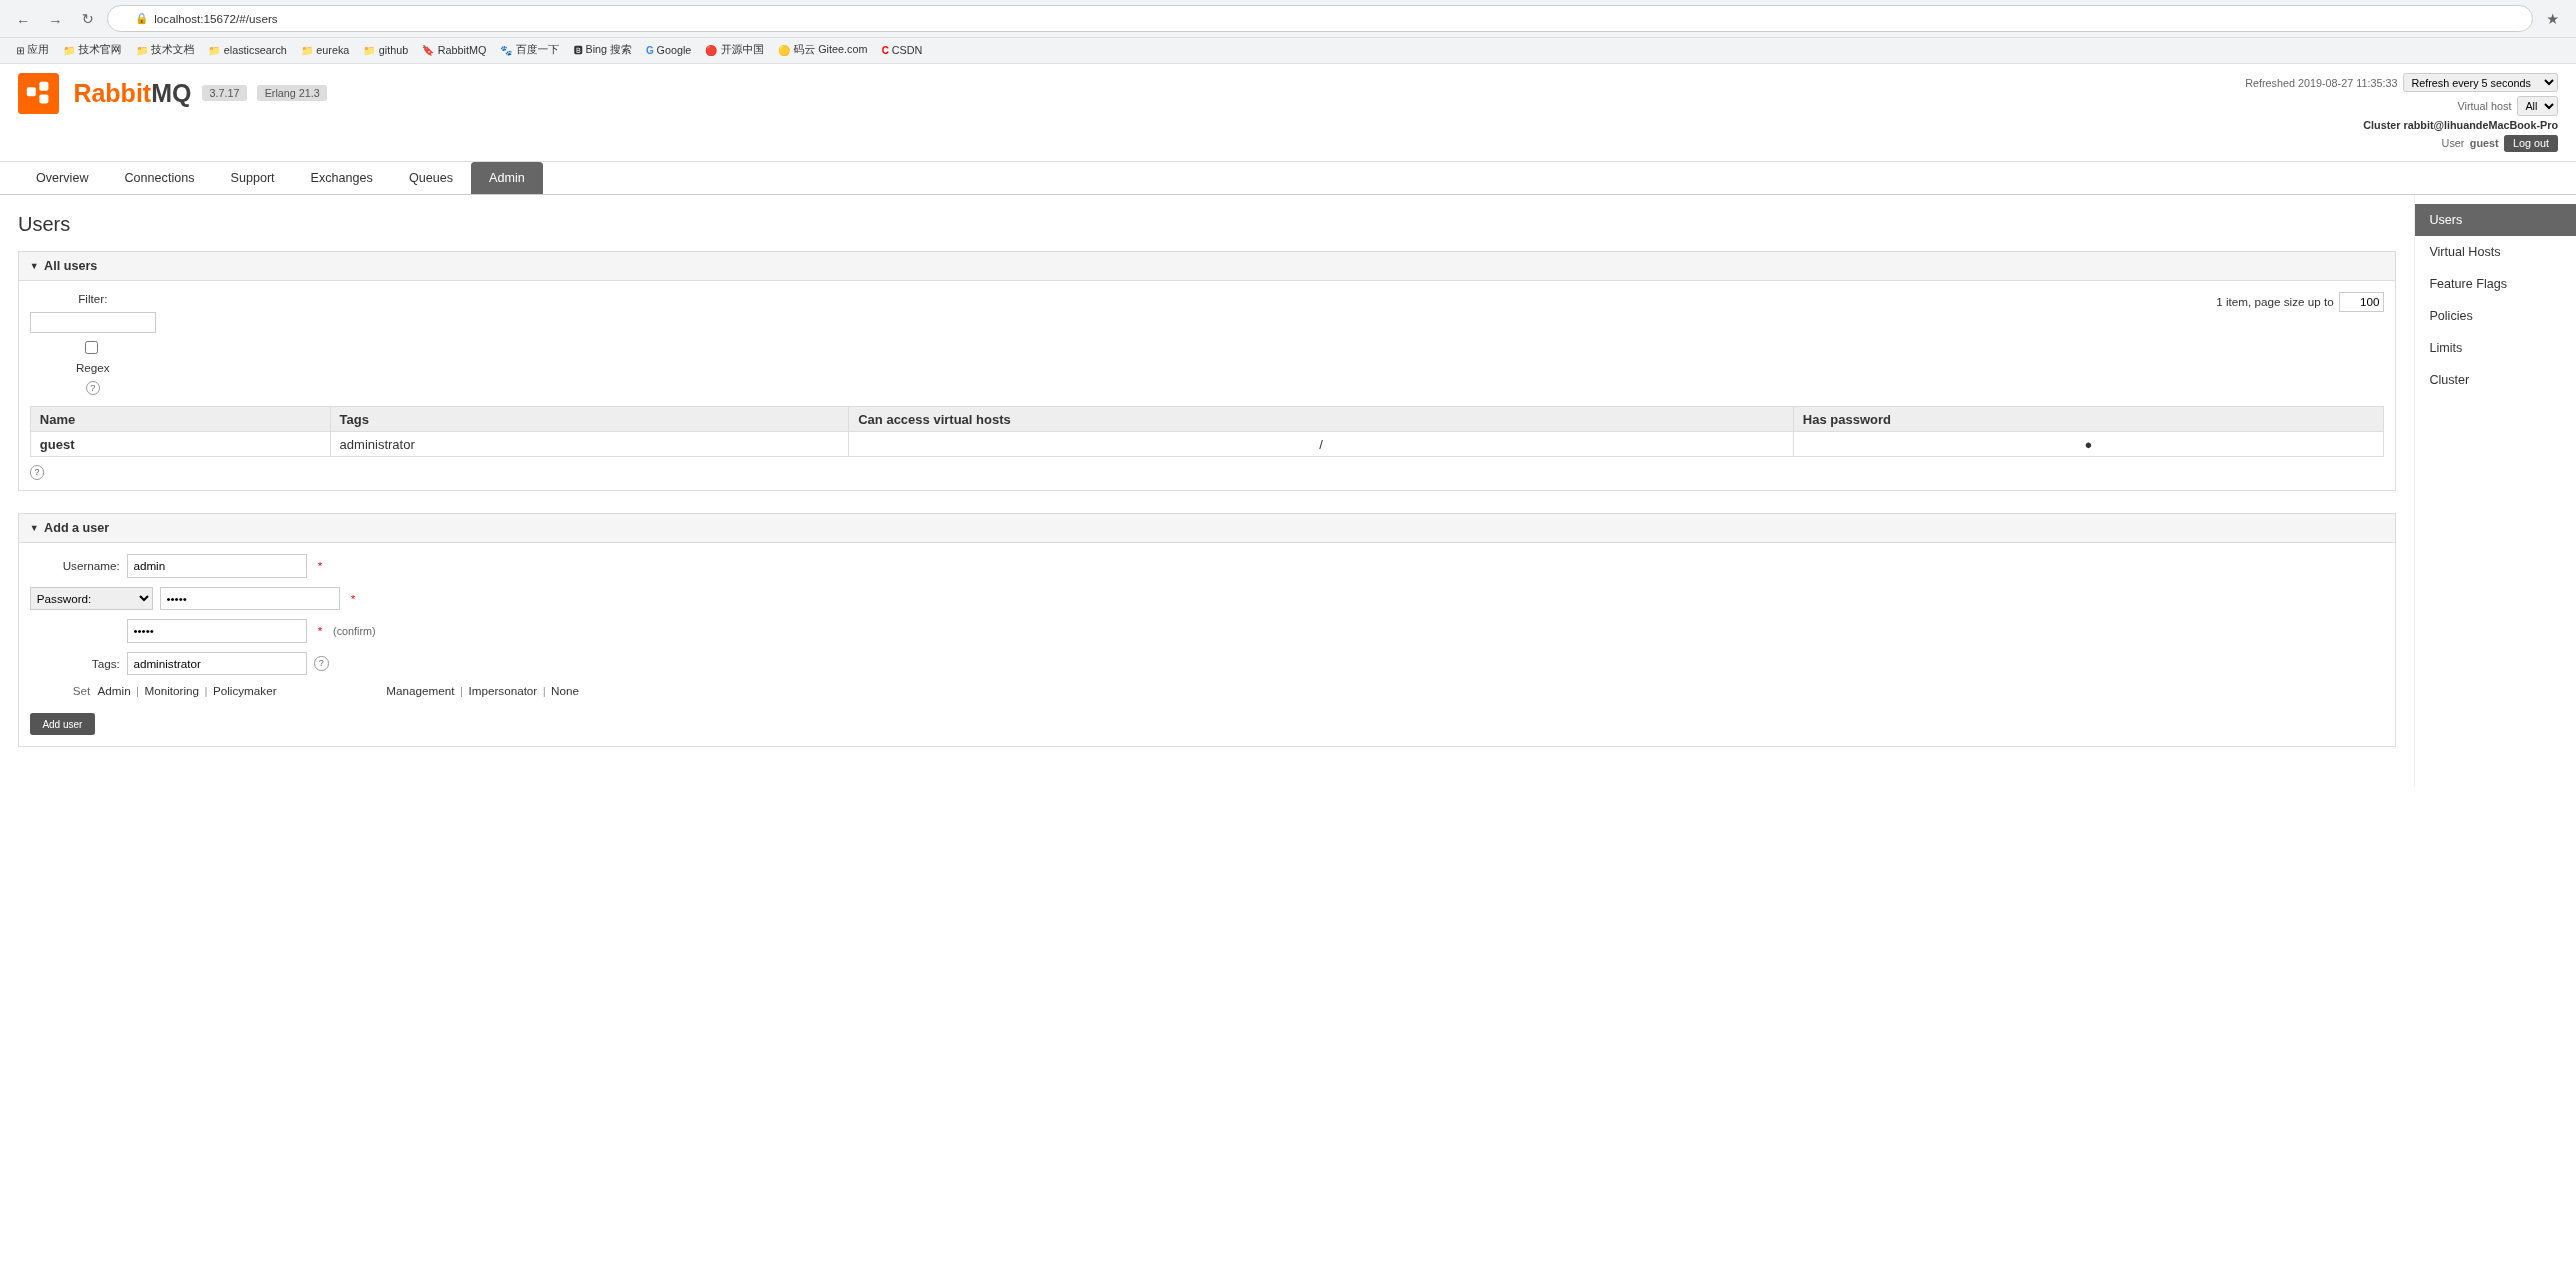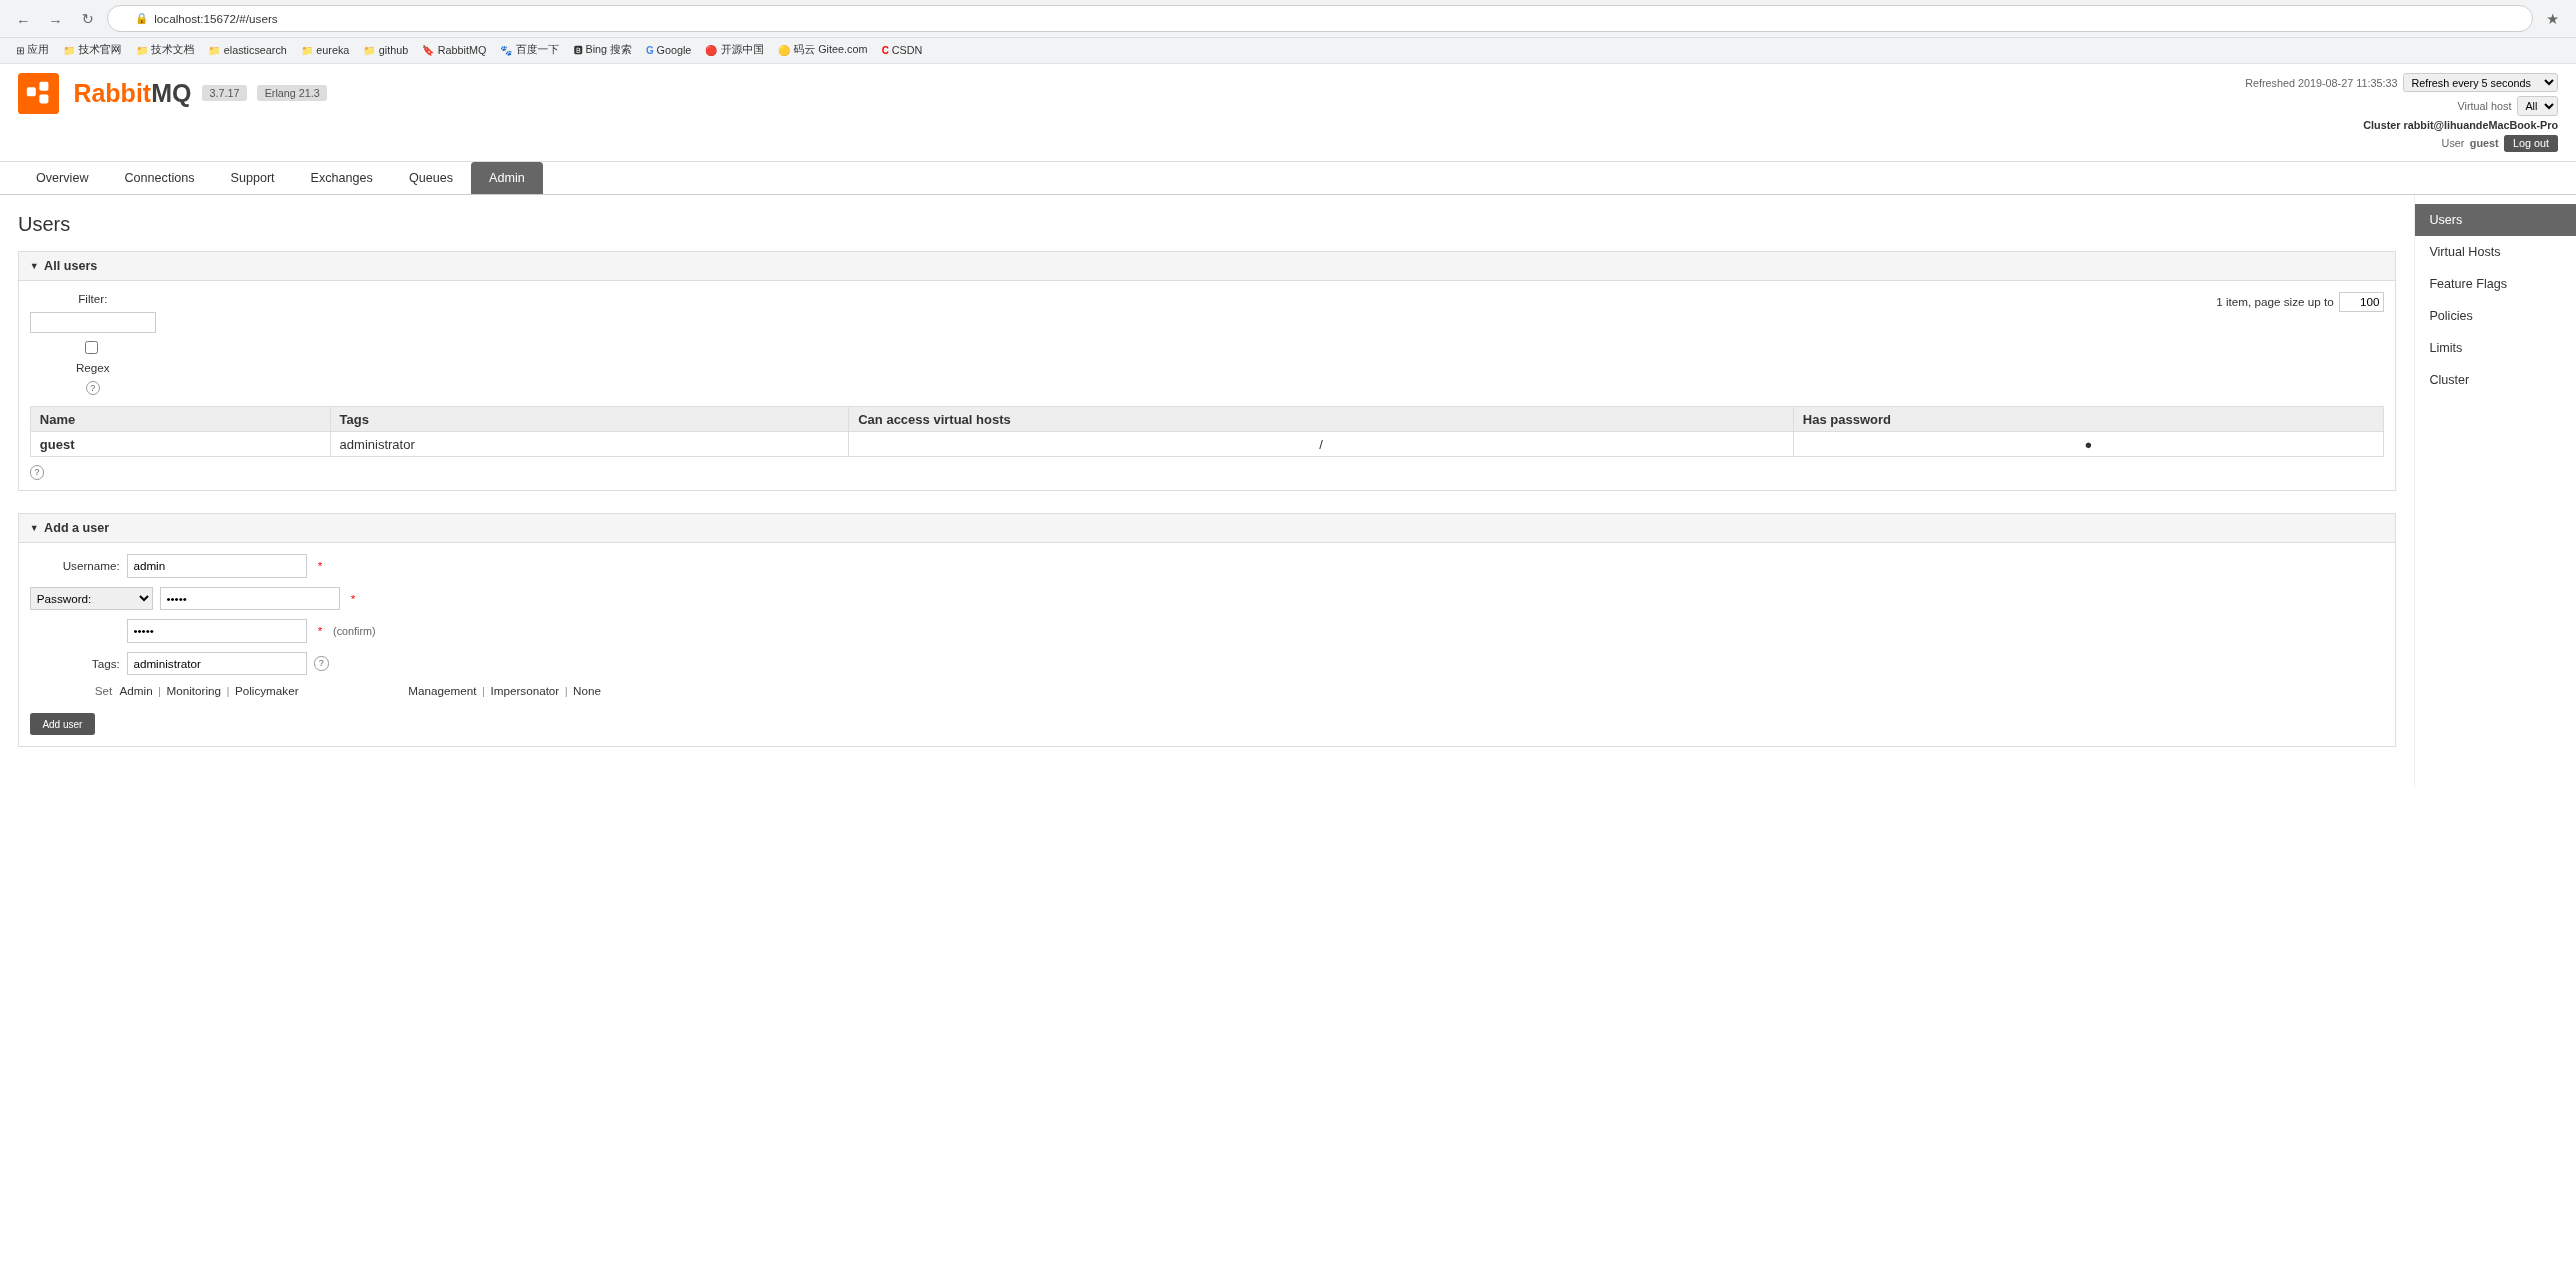--- a/index.html
+++ b/index.html
@@ -290,21 +290,21 @@
     .tags-row {
       display: flex;
       align-items: center;
       margin-bottom: 9px;
       gap: 7.2px;
     }
     .set-row {
       display: flex;
       align-items: flex-end;
       gap: 3.6px;
-      margin-left: 65px;
+      margin-left: 43px;
       margin-bottom: 7.2px;
       flex-wrap: wrap;
       font-size: 11.7px;
     }
     .set-label { color: #666; margin-right: 3.6px; }
     .tag-link { color: #333; cursor: pointer; text-decoration: none; font-size: 11.7px; }
     .tag-sep { color: #999; margin: 0 1.8px; }
 
     .add-user-btn {
       background: #555;

